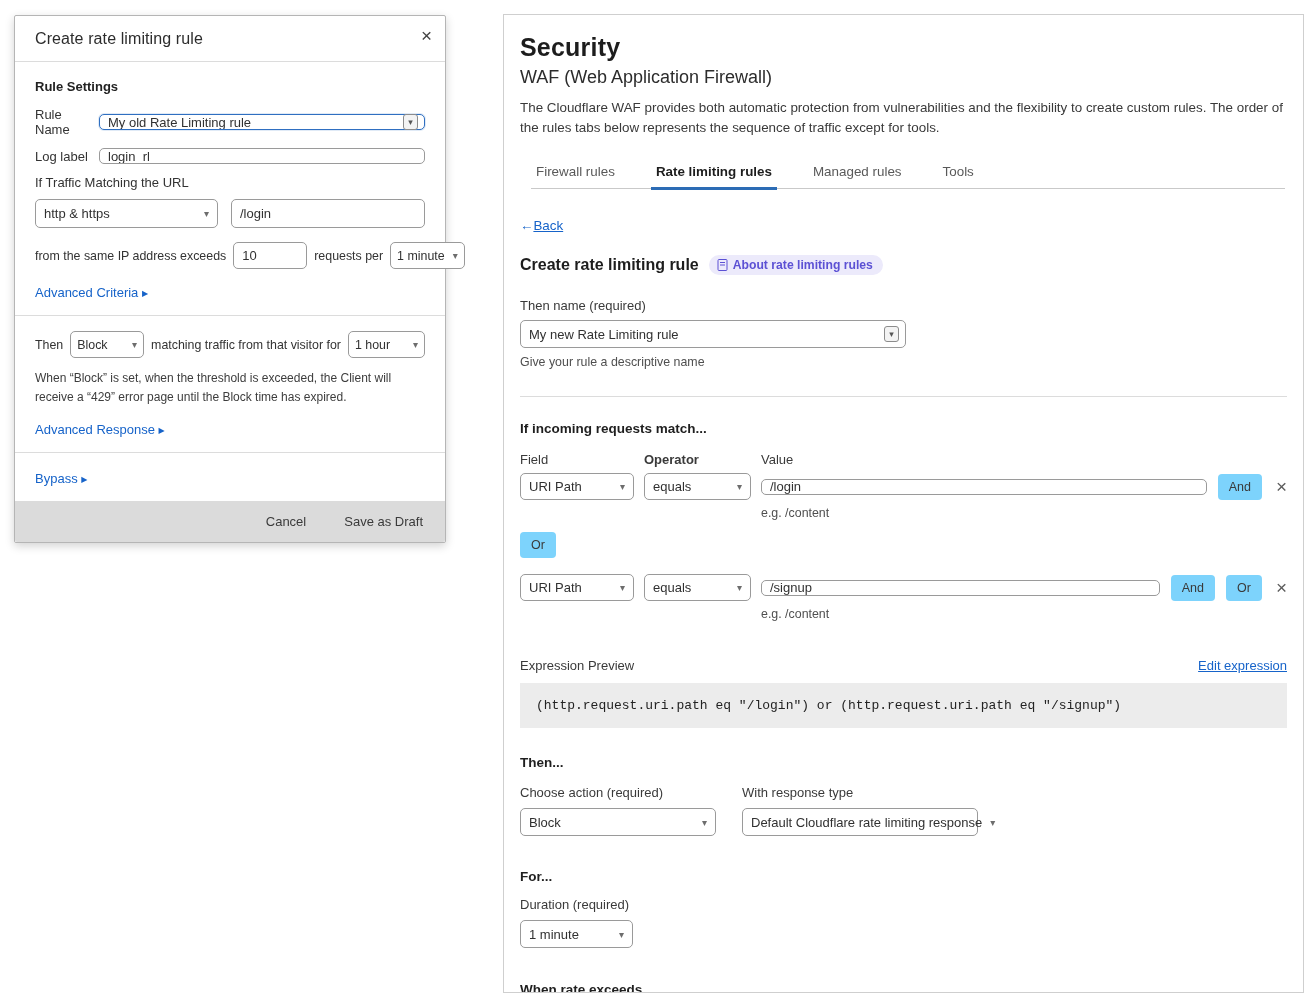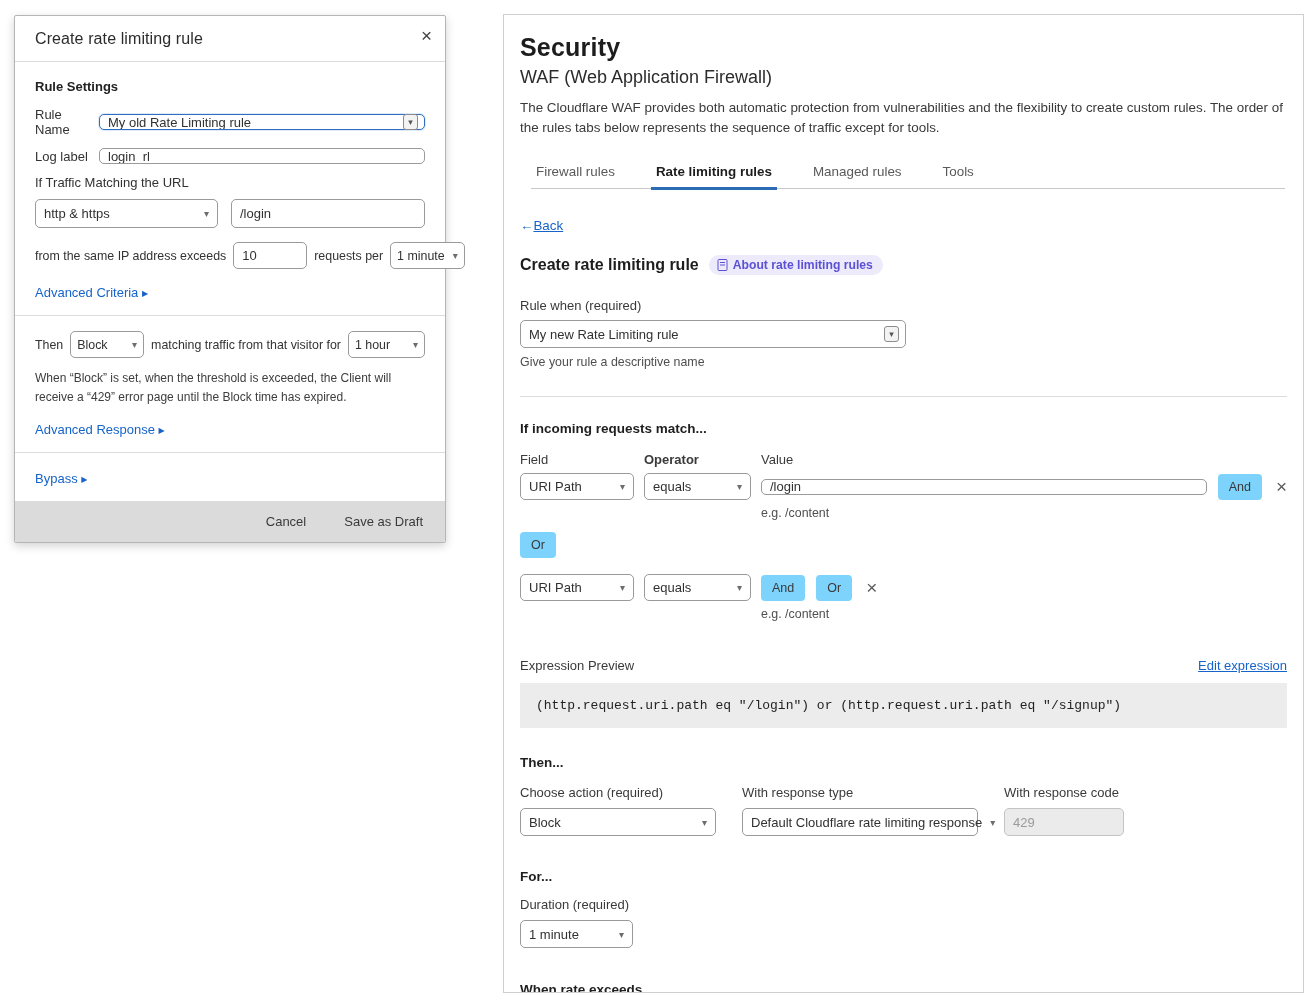--- a/index.html
+++ b/index.html
@@ -230,21 +230,21 @@
         <svg width="11" height="12" viewBox="0 0 11 12">
             <rect x="1" y="0.5" width="9" height="11" rx="1" fill="none" stroke="#5c51d4" stroke-width="1"></rect>
             <line x1="3" y1="3.5" x2="8" y2="3.5" stroke="#5c51d4" stroke-width="1"></line>
             <line x1="3" y1="6" x2="8" y2="6" stroke="#5c51d4" stroke-width="1"></line>
           </svg>
         <span>About rate limiting rules</span>
       </div>
     </div>
 
     <div class="rule-name-block">
-      <div class="field-label">Rule when (required)</div>
+      <div class="field-label">Then name (required)</div>
       <div class="rule-name-wrap">
         <input class="inp" value="My new Rate Limiting rule" style="">
         <span class="inp-ico-inside autofill-ico">▾</span>
       </div>
       <div class="hint">Give your rule a descriptive name</div>
     </div>
 
     <hr class="divider">
 
     <div class="match-section">
@@ -277,20 +277,21 @@
 
       <div class="cond-row">
         <div class="sel field">
           <span>URI Path</span>
           <span class="caret">▾</span>
         </div>
         <div class="sel op">
           <span>equals</span>
           <span class="caret">▾</span>
         </div>
+        <input class="inp val" value="/signup" style="">
         <button class="pill-btn">And</button>
         <button class="pill-btn">Or</button>
         <span class="x-btn">×</span>
       </div>
       <div class="hint cond-hint">e.g. /content</div>
     </div>
 
     <div class="expr-section">
       <div class="expr-head">
         <div class="field-label">Expression Preview</div>
@@ -309,24 +310,20 @@
             <span class="caret">▾</span>
           </div>
         </div>
         <div class="then-col">
           <span class="field-label">With response type</span>
           <div class="sel resp-type">
             <span>Default Cloudflare rate limiting response</span>
             <span class="caret">▾</span>
           </div>
         </div>
-        <div class="then-col">
-          <span class="field-label">With response code</span>
-          <input class="inp resp-code" disabled="" value="429" style="">
-        </div>
       </div>
     </div>
 
     <div class="for-section">
       <div class="sec-heading">For...</div>
       <span class="field-label">Duration (required)</span>
       <div class="sel small">
         <span>1 minute</span>
         <span class="caret">▾</span>
       </div>

